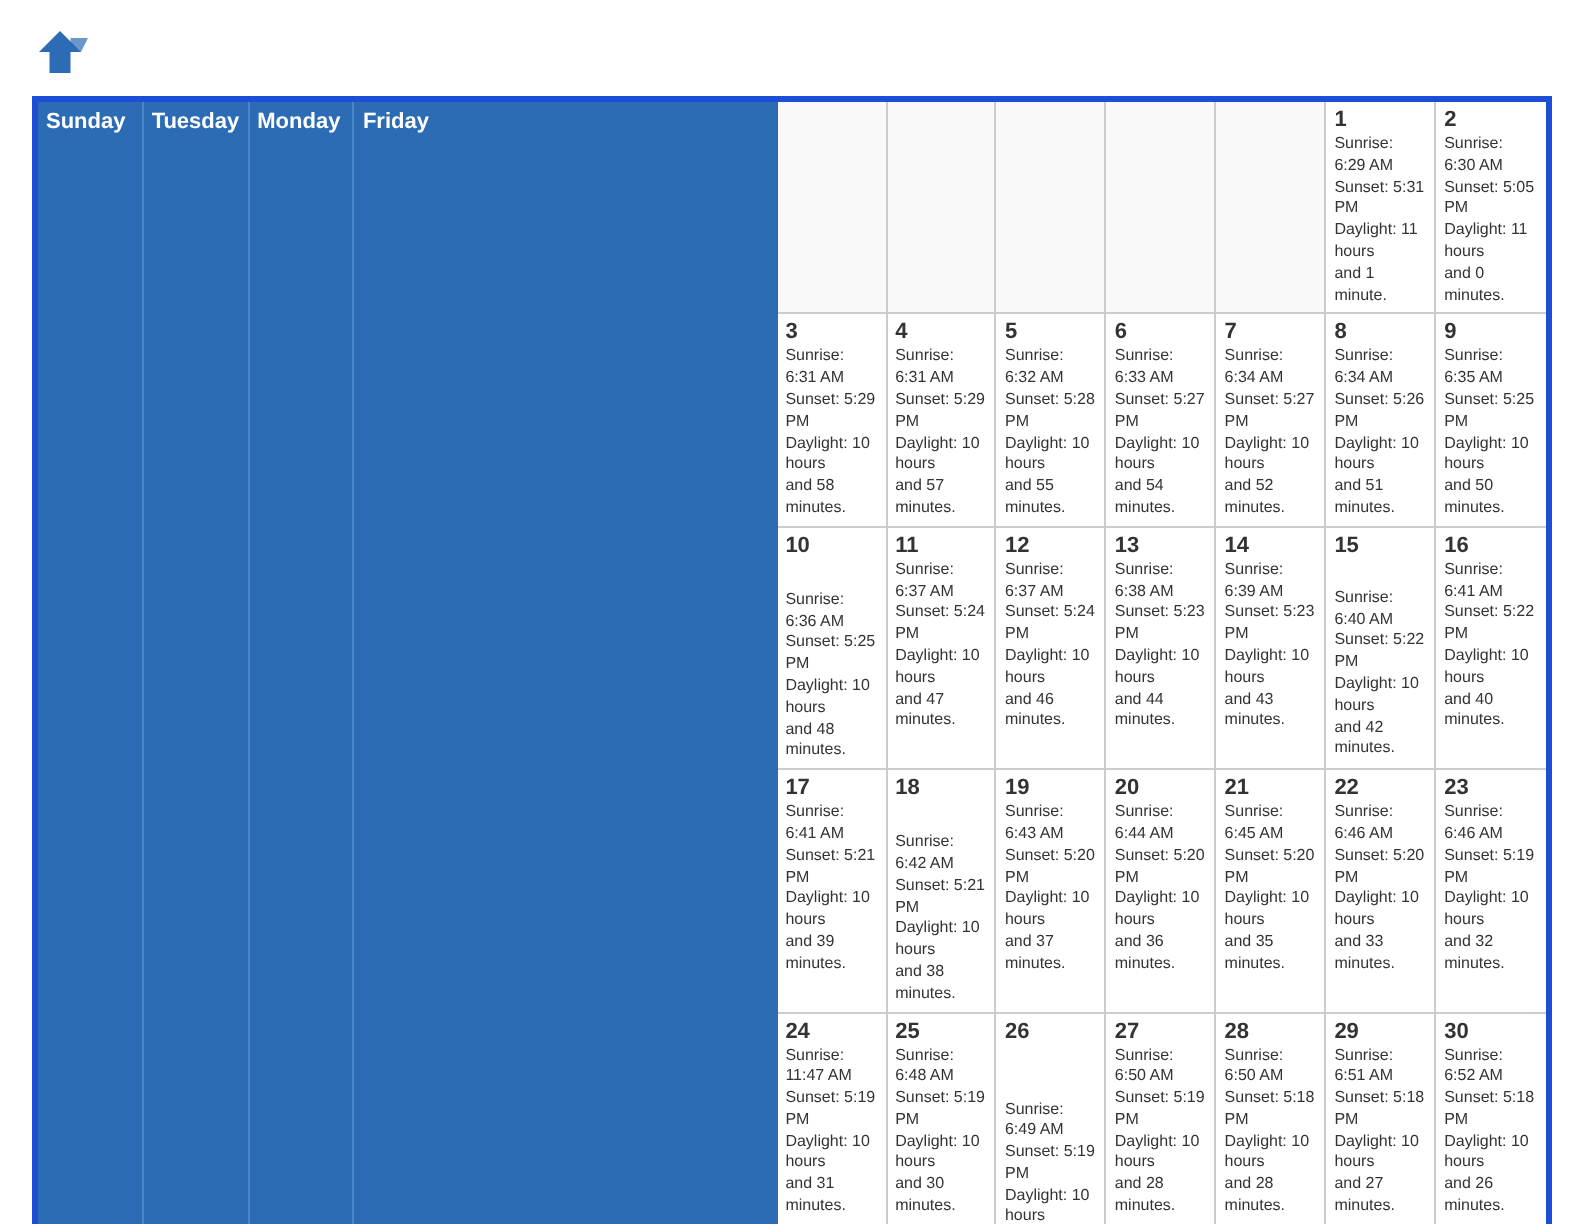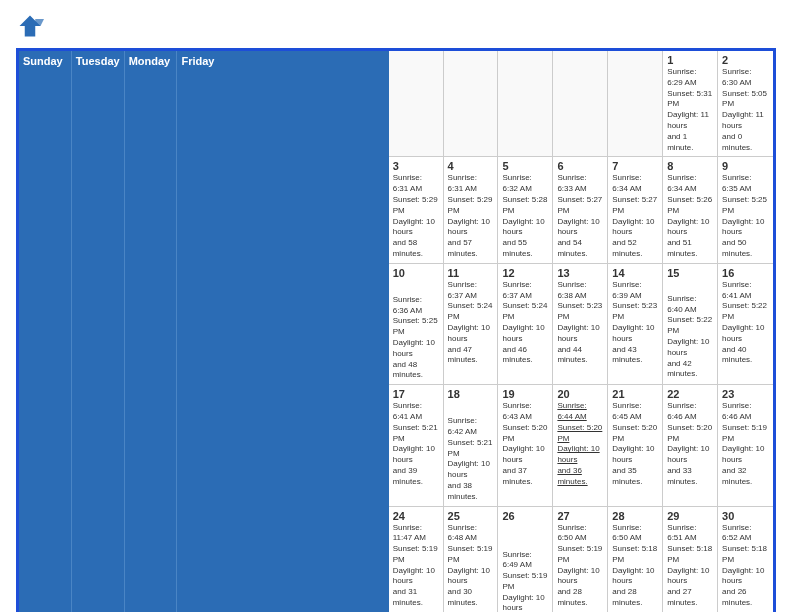--- a/index.html
+++ b/index.html
@@ -285,21 +285,21 @@
           </div>
           <div class="cal-cell">
             <span class="day-num">19</span>
             <div class="cell-text" style="white-space: pre-line;">Sunrise: 6:43 AM
 Sunset: 5:20 PM
 Daylight: 10 hours
 and 37 minutes.</div>
           </div>
           <div class="cal-cell">
             <span class="day-num">20</span>
-            <div class="cell-text" style="white-space: pre-line; text-decoration: underline;">Sunrise: 6:44 AM
+            <div class="cell-text" style="white-space: pre-line;">Sunrise: 6:44 AM
 Sunset: 5:20 PM
 Daylight: 10 hours
 and 36 minutes.</div>
           </div>
           <div class="cal-cell">
             <span class="day-num">21</span>
             <div class="cell-text" style="white-space: pre-line;">Sunrise: 6:45 AM
 Sunset: 5:20 PM
 Daylight: 10 hours
 and 35 minutes.</div>

